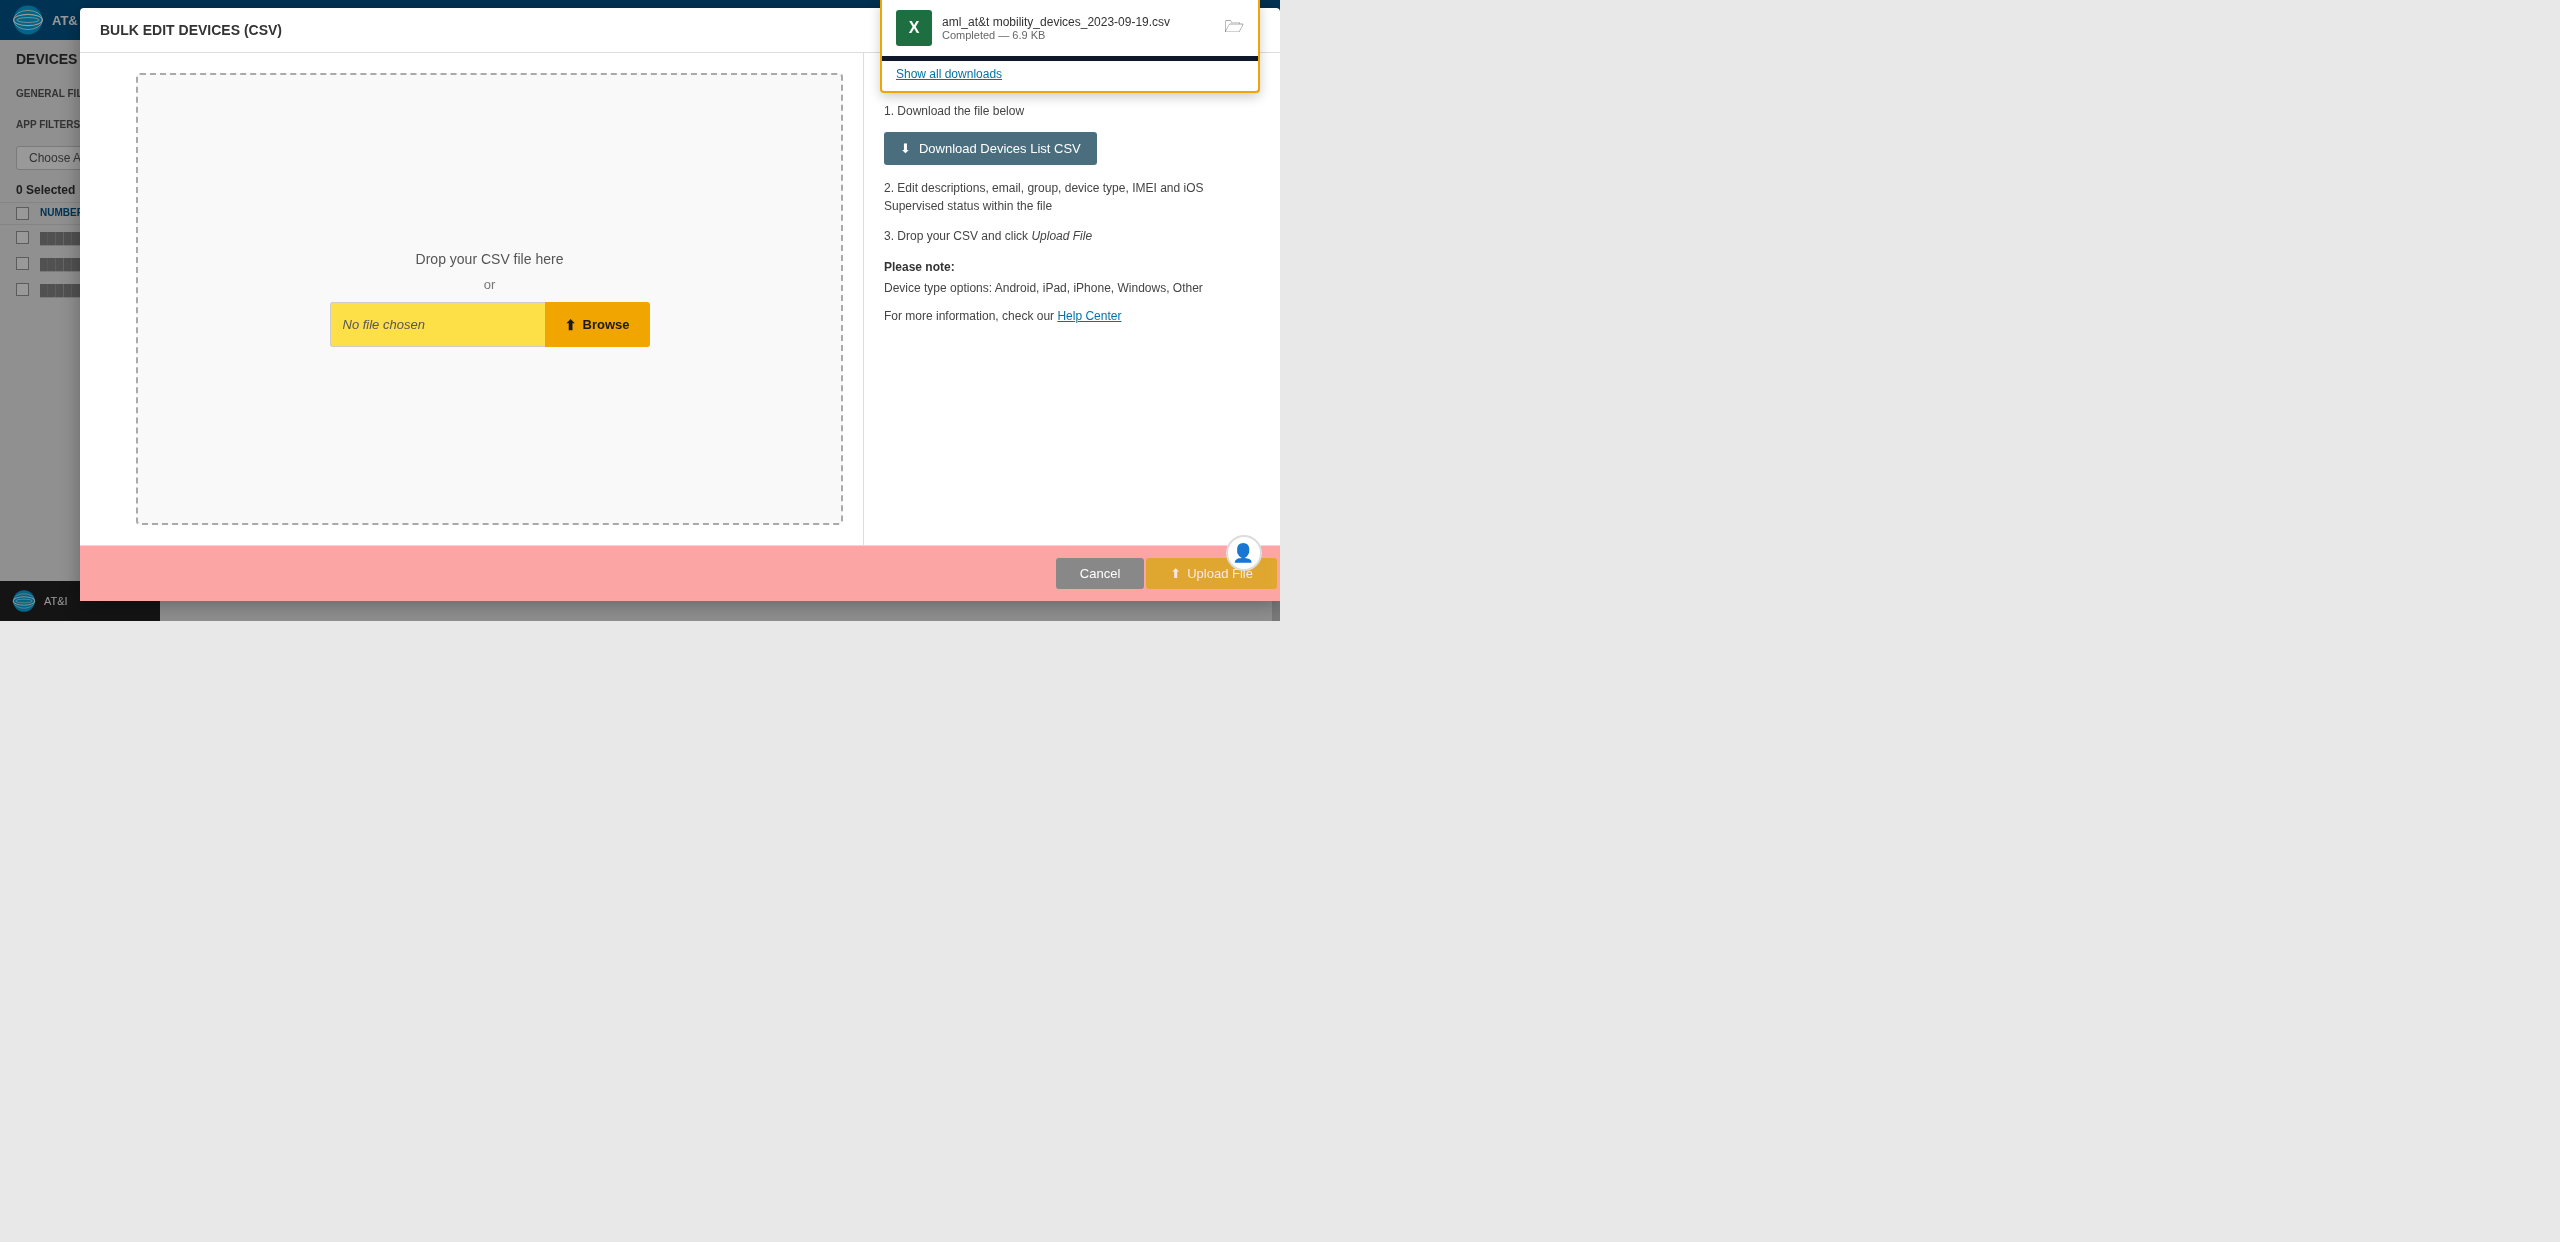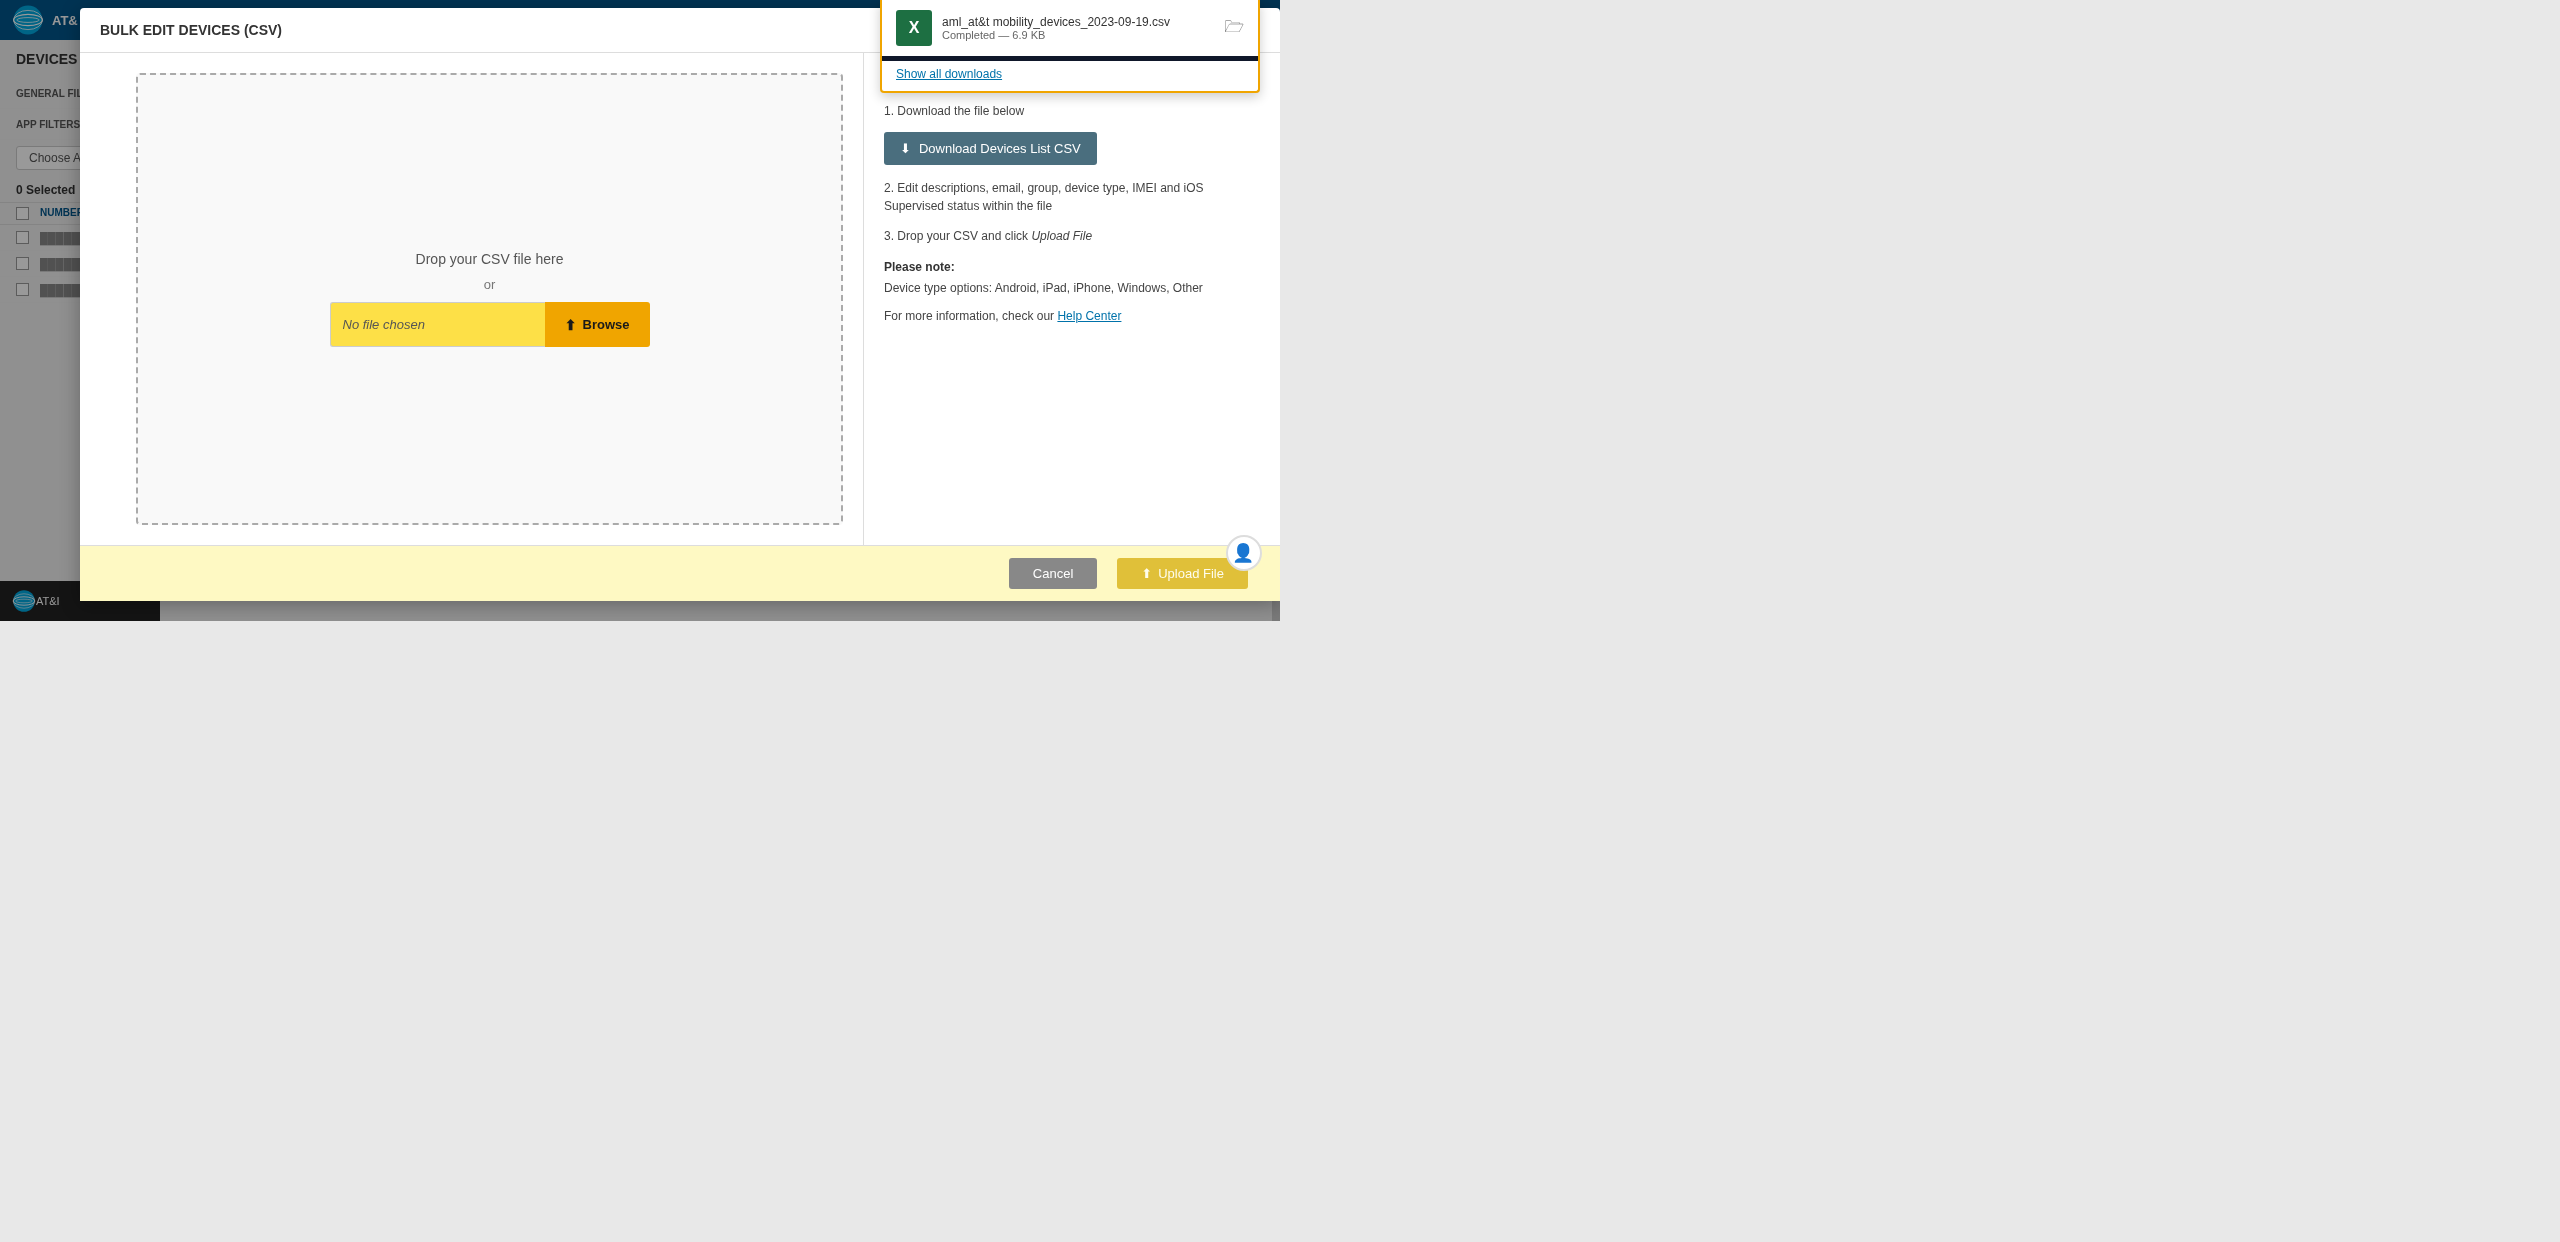--- a/index.html
+++ b/index.html
@@ -278,26 +278,26 @@
       color: #444;
     }
     .help-link {
       color: #0072aa;
       text-decoration: underline;
       cursor: pointer;
     }
 
     
     .modal-footer {
-      padding: 12px 32px;
+      padding: 12px 3px;
       border-top: 1px solid #ddd;
       display: flex;
       justify-content: flex-end;
-      gap: 20px;
-      background: #fef9c3;
+      gap: 2px;
+      background: #fca5a5;
     }
 
     .cancel-btn {
       background: #888;
       color: white;
       border: none;
       padding: 8px 24px;
       border-radius: 3px;
       font-size: 13px;
       cursor: pointer;
@@ -383,20 +383,21 @@
     .bottom-bar {
       position: absolute;
       bottom: 0;
       left: 0;
       width: 160px;
       height: 40px;
       background: #222;
       display: flex;
       align-items: center;
       padding: 0 12px;
+      gap: 8px;
     }
     .bottom-att-text {
       color: white;
       font-size: 11px;
     }
 
     
     .chat-btn {
       position: absolute;
       bottom: 50px;

